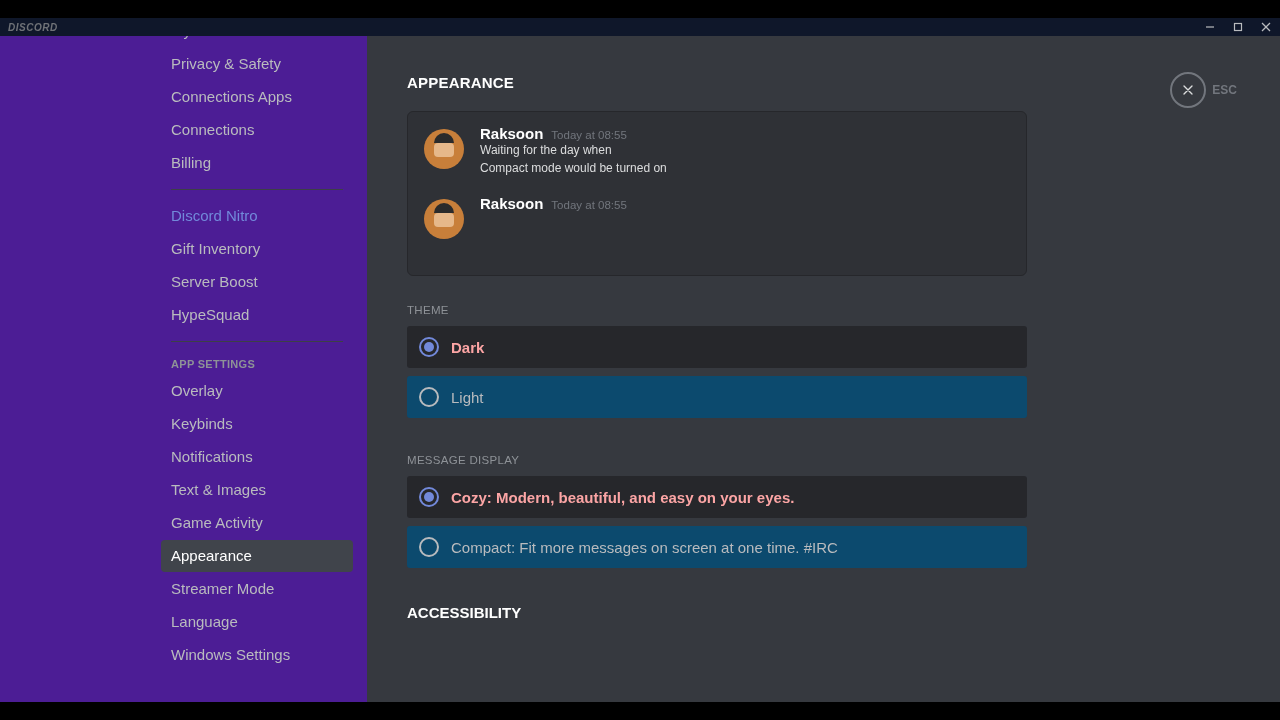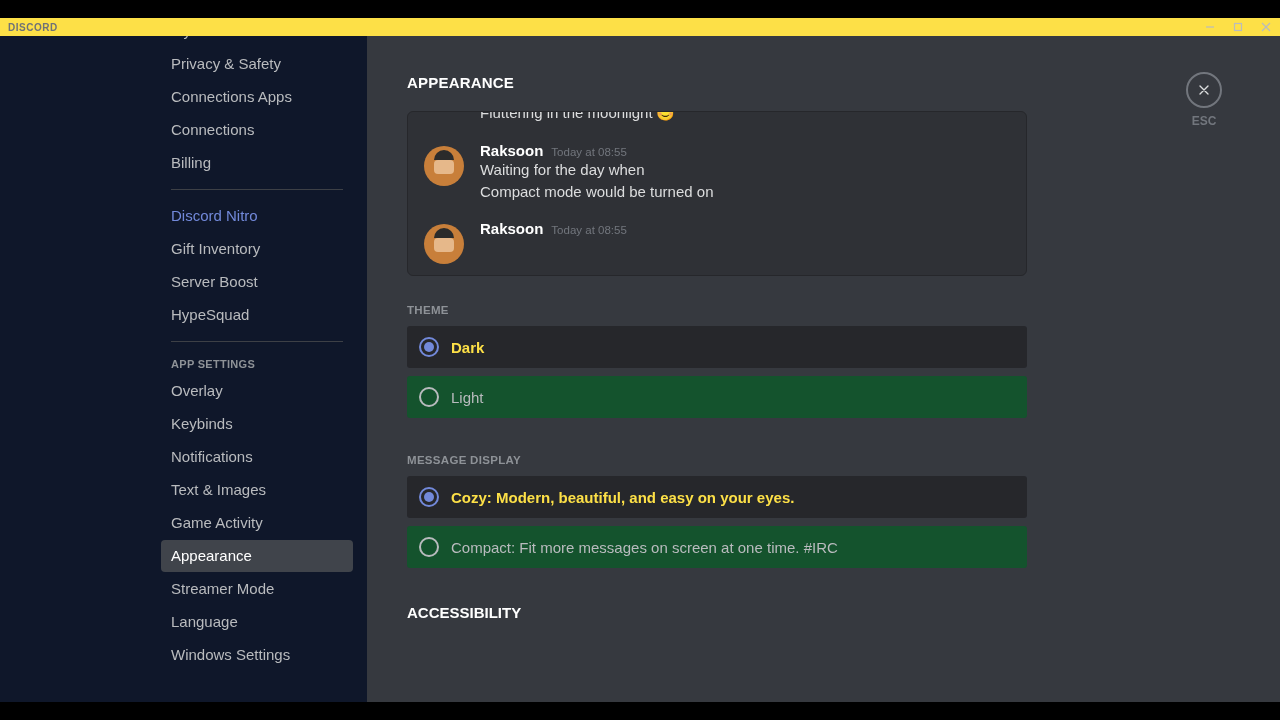--- a/index.html
+++ b/index.html
@@ -13,41 +13,42 @@
     position: relative;
     color: #dcddde;
   }
 
   
   .bar-top { position:absolute; top:0; left:0; right:0; height:18px; background:#000; z-index:10; }
   .bar-bottom { position:absolute; bottom:0; left:0; right:0; height:18px; background:#000; z-index:10; }
 
   .titlebar {
     position:absolute; top:18px; left:0; right:0; height:18px;
-    background:#fde047; z-index:9;
+    background:#0f172a; z-index:9;
     display:flex; align-items:center; justify-content:space-between;
     padding:0 0 0 8px;
+    font-style:italic;
   }
   .titlebar .brand { color:#6f7277; font-size:10px; font-weight:700; letter-spacing:0.5px; }
   .window-buttons { display:flex; align-items:center; gap:0; height:100%; }
   .window-btn { width:28px; height:100%; display:flex; align-items:center; justify-content:center; color:#b9bbbe; cursor:pointer; }
   .window-btn svg { width:12px; height:12px; stroke:#b9bbbe; fill:none; stroke-width:1.2; }
 
   .app {
     position:absolute;
     top:36px; 
     bottom:18px;
     left:0; right:0;
     display:flex;
     background:#36393f;
   }
 
   .sidebar {
     width:367px;
-    background:#0f172a;
+    background:#4c1d95;
     padding:0 14px 0 0;
     overflow:hidden;
     display:flex;
     flex-direction:column;
     align-items:flex-end;
   }
   .sidebar-inner {
     width:192px;
     padding-top:0;
   }
@@ -87,23 +88,22 @@
     font-size:15px;
     font-weight:700;
     letter-spacing:0.2px;
     margin-bottom:20px;
   }
 
   
   .close-group {
     position:absolute;
     top:36px;
-    right:58px;
-    display:flex;
-    flex-direction:column;
+    right:43px;
+    display:flex;
     align-items:center;
     gap:6px;
   }
   .close-circle {
     width:36px; height:36px;
     border:2px solid #72767d;
     border-radius:50%;
     display:flex; align-items:center; justify-content:center;
     color:#dcddde; cursor:pointer;
   }
@@ -111,21 +111,21 @@
   .esc-label { color:#72767d; font-size:12px; font-weight:600; }
 
   
   .preview {
     background:#2f3136;
     border:1px solid #26272b;
     border-radius:6px;
     height:165px;
     overflow:hidden;
     position:relative;
-    padding:12px 0 0 0;
+    padding:0 0 0 0;
     margin-bottom:28px;
   }
   .msg {
     display:flex;
     padding:4px 16px;
   }
   .msg.first { margin-top:-22px; }
   .avatar {
     width:40px; height:40px;
     border-radius:50%;
@@ -141,46 +141,46 @@
     width:20px; height:10px; background:#2b2b2b; border-radius:10px 10px 0 0;
   }
   .avatar::after{
     content:""; position:absolute; top:14px; left:50%; transform:translateX(-50%);
     width:20px; height:14px; background:#e6b88a; border-radius:4px;
   }
   .msg-body { flex:1; }
   .msg-head { display:flex; align-items:baseline; gap:8px; }
   .msg-user { color:#fff; font-size:15px; font-weight:600; }
   .msg-time { color:#72767d; font-size:11.5px; }
-  .msg-text { color:#dcddde; font-size:15px; line-height:1.45; }
+  .msg-text { color:#dcddde; font-size:12px; line-height:1.45; }
   .msg.cont .avatar { visibility:hidden; height:0; margin-top:0;}
   .msg.cont { padding-top:0; }
 
   
   .section-label {
     color:#8e9297;
     font-size:11.5px;
-    font-weight:700;
+    font-weight:400;
     letter-spacing:0.3px;
     margin:0 0 10px 0;
   }
 
   .radio-group { margin-bottom:36px; }
   .radio-item {
-    background:#14532d;
+    background:#0c4a6e;
     border-radius:3px;
     padding:11px 12px;
     margin-bottom:8px;
     display:flex;
     align-items:center;
     gap:12px;
     cursor:pointer;
   }
   .radio-item.selected { background:#26272b; }
-  .radio-item .rlabel { color:#fde047; font-size:15px; font-weight:600; }
+  .radio-item .rlabel { color:#fca5a5; font-size:15px; font-weight:600; }
   .radio-item.unselected .rlabel { color:#b9bbbe; font-weight:500; }
   .radio-item.selected .rlabel { font-weight:700; }
 
   .radio-ctl {
     width:20px; height:20px;
     border:2px solid #b9bbbe;
     border-radius:50%;
     position:relative;
     flex-shrink:0;
   }

